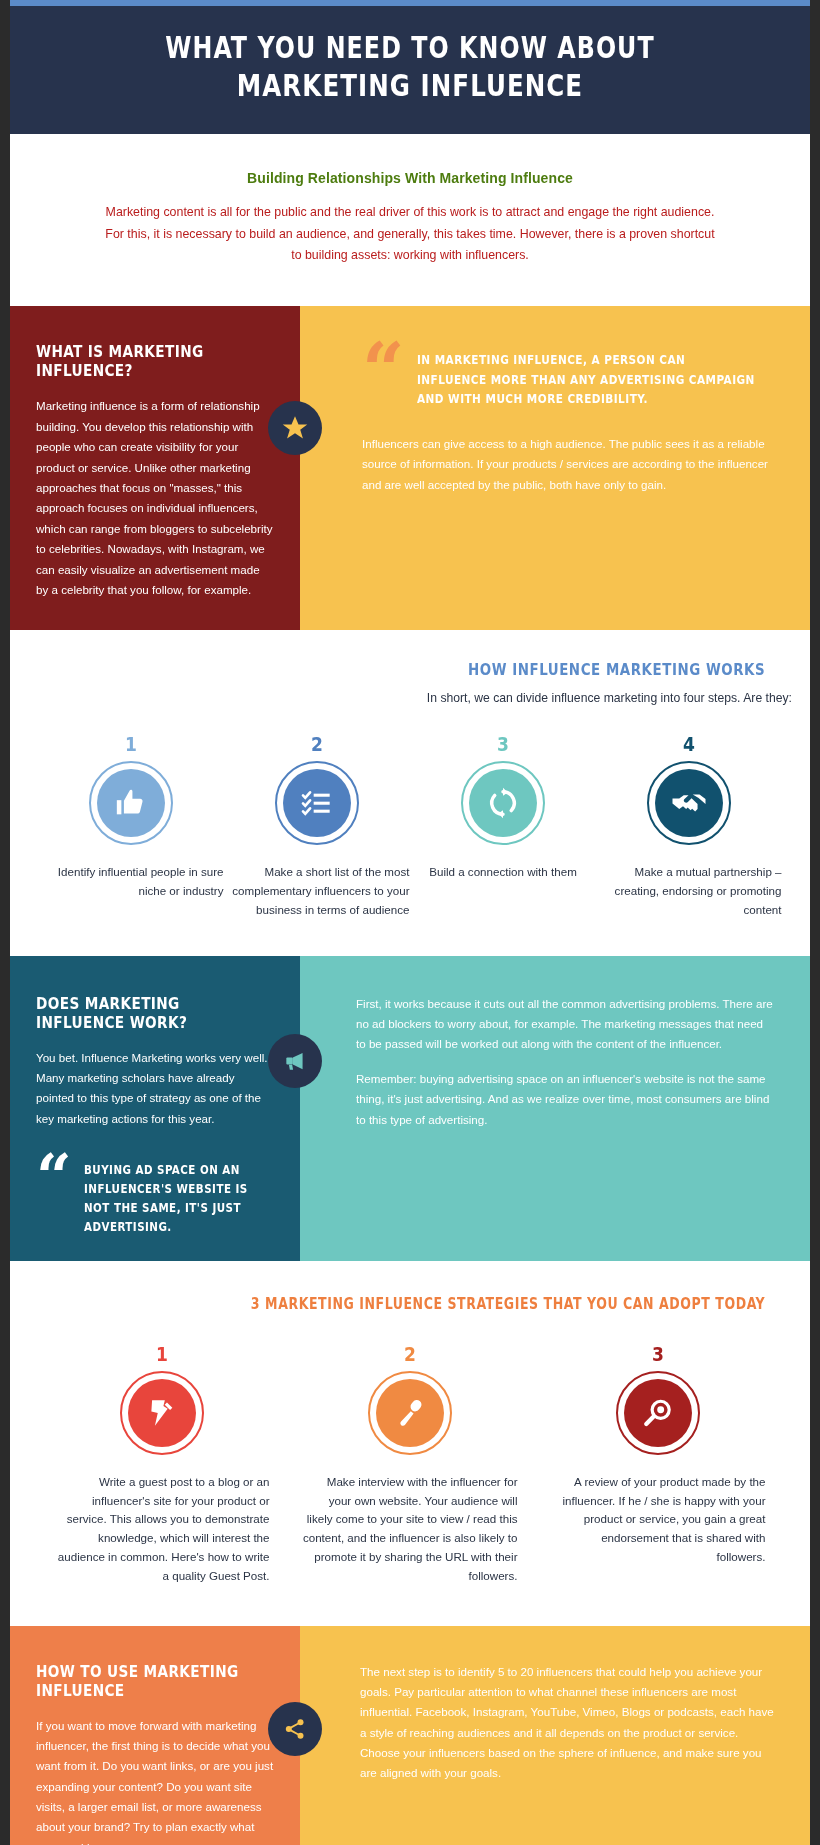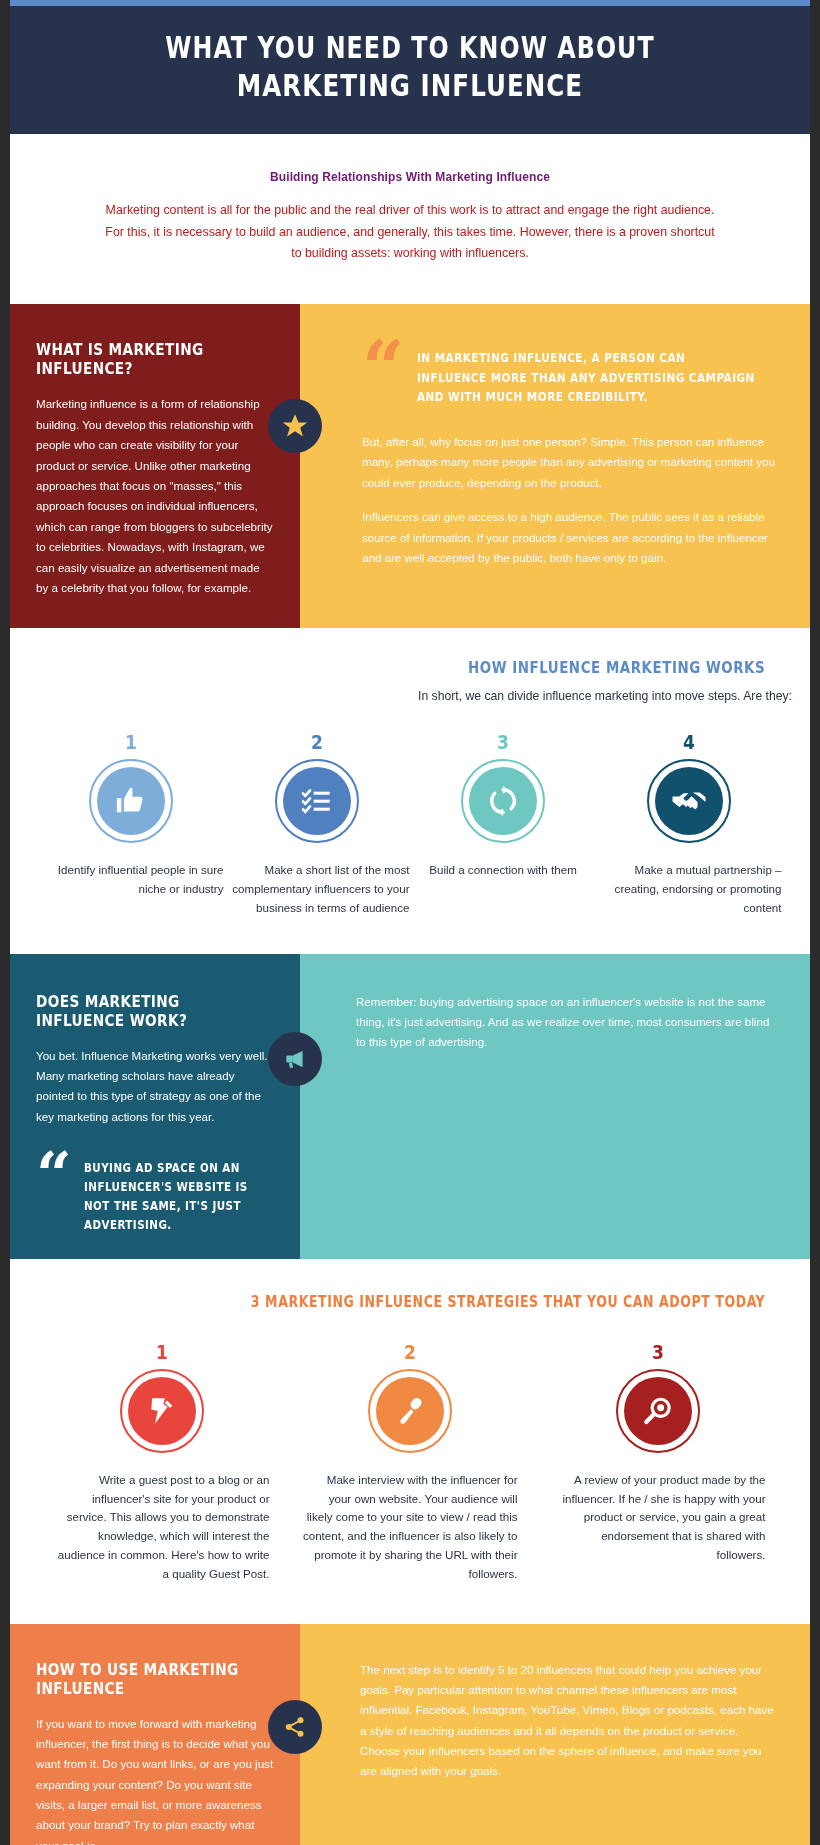--- a/index.html
+++ b/index.html
@@ -45,22 +45,22 @@
   }
   .header h1 .line2 { font-size: 31px; display: block; }
 
   
   .intro {
     background: #fff;
     padding: 36px 90px 40px 90px;
     text-align: center;
   }
   .intro-title {
-    color: #701a75;
-    font-size: 12px;
+    color: #4d7c0f;
+    font-size: 14px;
     font-weight: bold;
     margin-bottom: 16px;
     letter-spacing: 0.1px;
   }
   .intro-body {
     color: #b91c1c;
     font-size: 12.4px;
     line-height: 1.72;
   }
 
@@ -204,29 +204,28 @@
       <div class="band-title">WHAT IS MARKETING INFLUENCE?</div>
       <div class="band-body">Marketing influence is a form of relationship building. You develop this relationship with people who can create visibility for your product or service. Unlike other marketing approaches that focus on "masses," this approach focuses on individual influencers, which can range from bloggers to subcelebrity to celebrities. Nowadays, with Instagram, we can easily visualize an advertisement made by a celebrity that you follow, for example.</div>
     </div>
 
     <div class="col-right">
       <div class="quote-row">
         <div class="quote-mark">“</div>
         <div class="quote-text">IN MARKETING INFLUENCE, A PERSON CAN INFLUENCE MORE THAN ANY ADVERTISING CAMPAIGN AND WITH MUCH MORE CREDIBILITY.</div>
       </div>
       <div class="band-body" style="margin-top:26px;">
-        <p>But, after all, why focus on just one person? Simple. This person can influence many, perhaps many more people than any advertising or marketing content you could ever produce, depending on the product.</p>
         <p>Influencers can give access to a high audience. The public sees it as a reliable source of information. If your products / services are according to the influencer and are well accepted by the public, both have only to gain.</p>
       </div>
     </div>
   </div>
 
   <div class="section-white">
     <div class="sec-title blue">HOW INFLUENCE MARKETING WORKS</div>
-    <div class="sec-sub">In short, we can divide influence marketing into move steps. Are they:</div>
+    <div class="sec-sub">In short, we can divide influence marketing into four steps. Are they:</div>
 
     <div class="steps">
 
       <div class="step">
         <div class="step-num" style="color:#7fadd9">1</div>
         <div class="circle-wrap" style="color:#7fadd9">
           <div class="circle-inner">
             <svg width="34" height="34" viewBox="0 0 24 24">
               <path d="M2 10h3.2v10H2z" fill="#fff"></path>
               <path d="M7 10.4l4.1-7.2c.5-.9 1.9-.6 1.9.5V9h5.4c1.2 0 2 1 1.7 2.1l-1.8 7c-.2.8-.9 1.3-1.7 1.3H7z" fill="#fff"></path>
@@ -296,20 +295,21 @@
       <div class="band-title">DOES MARKETING INFLUENCE WORK?</div>
       <div class="band-body" style="margin-bottom:26px;">You bet. Influence Marketing works very well. Many marketing scholars have already pointed to this type of strategy as one of the key marketing actions for this year.</div>
       <div class="quote-row">
         <div class="teal-quote-mark">“</div>
         <div class="teal-quote-text">BUYING AD SPACE ON AN INFLUENCER'S WEBSITE IS NOT THE SAME, IT'S JUST ADVERTISING.</div>
       </div>
     </div>
 
     <div class="col-right">
       <div class="band-body">
+        <p>First, it works because it cuts out all the common advertising problems. There are no ad blockers to worry about, for example. The marketing messages that need to be passed will be worked out along with the content of the influencer.</p>
         <p>Remember: buying advertising space on an influencer's website is not the same thing, it's just advertising. And as we realize over time, most consumers are blind to this type of advertising.</p>
       </div>
     </div>
   </div>
 
   <div class="section-white" style="padding-top:34px;padding-bottom:40px;">
     <div class="sec-title orange" style="margin-bottom:30px;">3 MARKETING INFLUENCE STRATEGIES THAT YOU CAN ADOPT TODAY</div>
 
     <div class="steps">
       <div class="step" style="width:215px">

